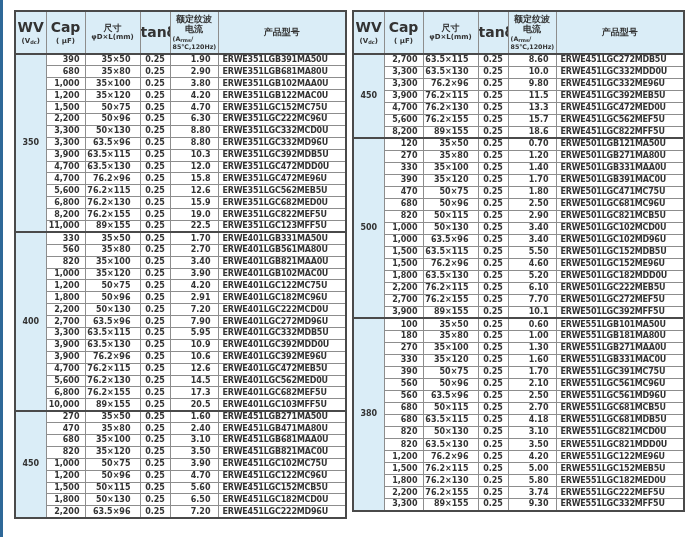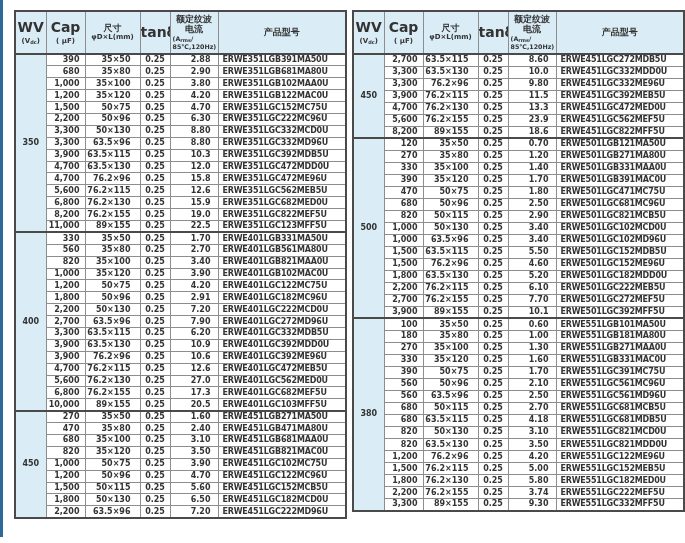--- a/index.html
+++ b/index.html
@@ -109,21 +109,21 @@
         <div class="h-main cjk">产品型号</div>
       </th>
     </tr>
   </thead>
   <tbody>
       <tr class="group-first">
         <td class="wv-cell" rowspan="15">350</td>
         <td class="cap-cell">390</td>
         <td class="size-cell">35×50</td>
         <td class="tan-cell">0.25</td>
-        <td class="cur-cell">2.88</td>
+        <td class="cur-cell">1.90</td>
         <td class="part-cell">ERWE351LGB391MA50U</td>
       </tr>
       <tr>
         <td class="cap-cell">680</td>
         <td class="size-cell">35×80</td>
         <td class="tan-cell">0.25</td>
         <td class="cur-cell">2.90</td>
         <td class="part-cell">ERWE351LGB681MA80U</td>
       </tr>
       <tr>
@@ -271,21 +271,21 @@
         <td class="cap-cell">2,700</td>
         <td class="size-cell">63.5×96</td>
         <td class="tan-cell">0.25</td>
         <td class="cur-cell">7.90</td>
         <td class="part-cell">ERWE401LGC272MD96U</td>
       </tr>
       <tr>
         <td class="cap-cell">3,300</td>
         <td class="size-cell">63.5×115</td>
         <td class="tan-cell">0.25</td>
-        <td class="cur-cell">6.20</td>
+        <td class="cur-cell">5.95</td>
         <td class="part-cell">ERWE401LGC332MDB5U</td>
       </tr>
       <tr>
         <td class="cap-cell">3,900</td>
         <td class="size-cell">63.5×130</td>
         <td class="tan-cell">0.25</td>
         <td class="cur-cell">10.9</td>
         <td class="part-cell">ERWE401LGC392MDD0U</td>
       </tr>
       <tr>
@@ -299,21 +299,21 @@
         <td class="cap-cell">4,700</td>
         <td class="size-cell">76.2×115</td>
         <td class="tan-cell">0.25</td>
         <td class="cur-cell">12.6</td>
         <td class="part-cell">ERWE401LGC472MEB5U</td>
       </tr>
       <tr>
         <td class="cap-cell">5,600</td>
         <td class="size-cell">76.2×130</td>
         <td class="tan-cell">0.25</td>
-        <td class="cur-cell">27.0</td>
+        <td class="cur-cell">14.5</td>
         <td class="part-cell">ERWE401LGC562MED0U</td>
       </tr>
       <tr>
         <td class="cap-cell">6,800</td>
         <td class="size-cell">76.2×155</td>
         <td class="tan-cell">0.25</td>
         <td class="cur-cell">17.3</td>
         <td class="part-cell">ERWE401LGC682MEF5U</td>
       </tr>
       <tr>
@@ -461,21 +461,21 @@
         <td class="cap-cell">4,700</td>
         <td class="size-cell">76.2×130</td>
         <td class="tan-cell">0.25</td>
         <td class="cur-cell">13.3</td>
         <td class="part-cell">ERWE451LGC472MED0U</td>
       </tr>
       <tr>
         <td class="cap-cell">5,600</td>
         <td class="size-cell">76.2×155</td>
         <td class="tan-cell">0.25</td>
-        <td class="cur-cell">23.9</td>
+        <td class="cur-cell">15.7</td>
         <td class="part-cell">ERWE451LGC562MEF5U</td>
       </tr>
       <tr>
         <td class="cap-cell">8,200</td>
         <td class="size-cell">89×155</td>
         <td class="tan-cell">0.25</td>
         <td class="cur-cell">18.6</td>
         <td class="part-cell">ERWE451LGC822MFF5U</td>
       </tr>
       <tr class="group-first">

